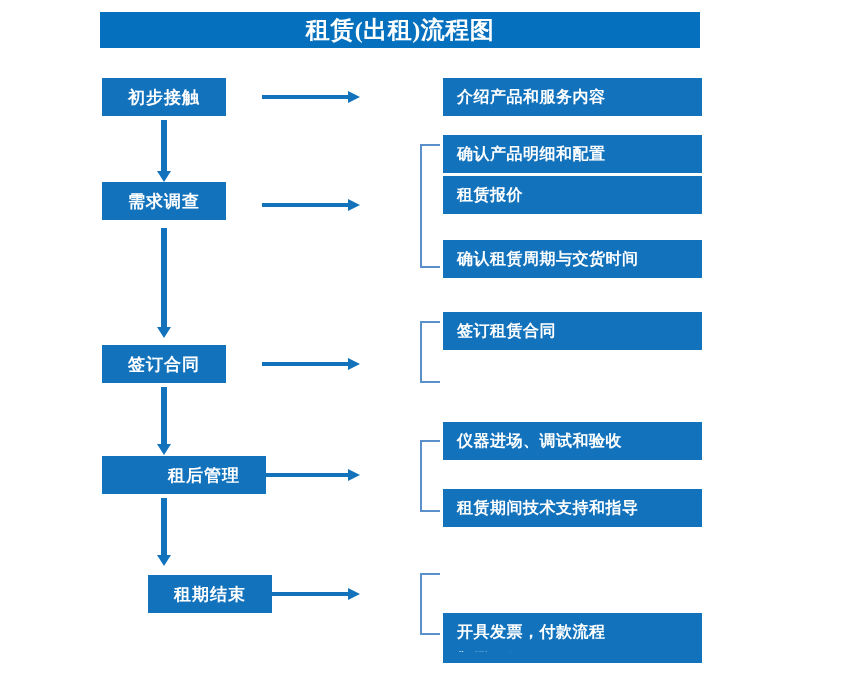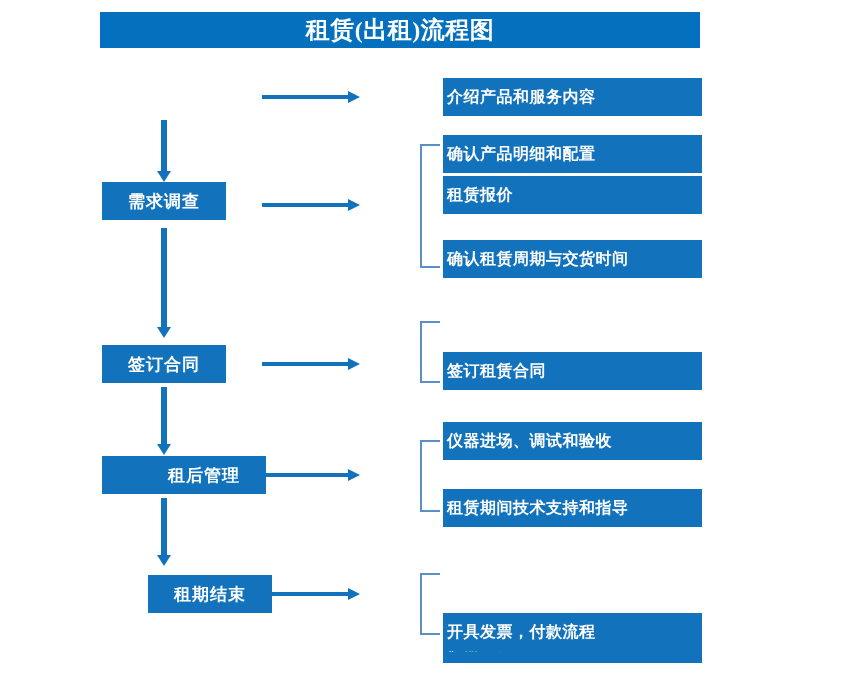--- a/index.html
+++ b/index.html
@@ -59,21 +59,21 @@
     position: absolute;
     left: 443px;
     width: 259px;
     height: 38px;
     background: #1272bc;
     color: #ffffff;
     font-size: 16px;
     font-weight: bold;
     display: flex;
     align-items: center;
-    padding-left: 4px;
+    padding-left: 14px;
     box-sizing: border-box;
     letter-spacing: 0.5px;
   }
 
   
   .h-arrow {
     position: absolute;
     left: 262px;
     width: 100px;
     height: 14px;
@@ -131,20 +131,21 @@
     box-sizing: border-box;
   }
 </style>
 </head>
 <body>
 
 <div id="canvas">
 
   <div class="title-bar">租赁(出租)流程图</div>
 
+  <div class="stage-box" style="top:78px;">初步接触</div>
 
   <div class="h-arrow" style="top:90px;">
     <div class="shaft"></div>
     <div class="head"></div>
   </div>
 
   <div class="detail-box" style="top:78px;">介绍产品和服务内容</div>
 
   <div class="v-arrow" style="top:120px; height:62px;">
     <div class="shaft" style="height:51px;"></div>
@@ -171,21 +172,21 @@
 
   <div class="stage-box" style="top:345px;">签订合同</div>
 
   <div class="h-arrow" style="top:357px;">
     <div class="shaft"></div>
     <div class="head"></div>
   </div>
 
   <div class="bracket" style="top:321px; height:62px;"></div>
 
-  <div class="detail-box" style="top:312px;margin-top:40px;">签订租赁合同</div>
+  <div class="detail-box" style="top:312px;">签订租赁合同</div>
 
   <div class="v-arrow" style="top:387px; height:68px;">
     <div class="shaft" style="height:57px;"></div>
     <div class="head" style="top:57px;"></div>
   </div>
 
   <div class="stage-box" style="top:456px;padding-left:40px;">租后管理</div>
 
   <div class="h-arrow" style="top:468px;">
     <div class="shaft"></div>

